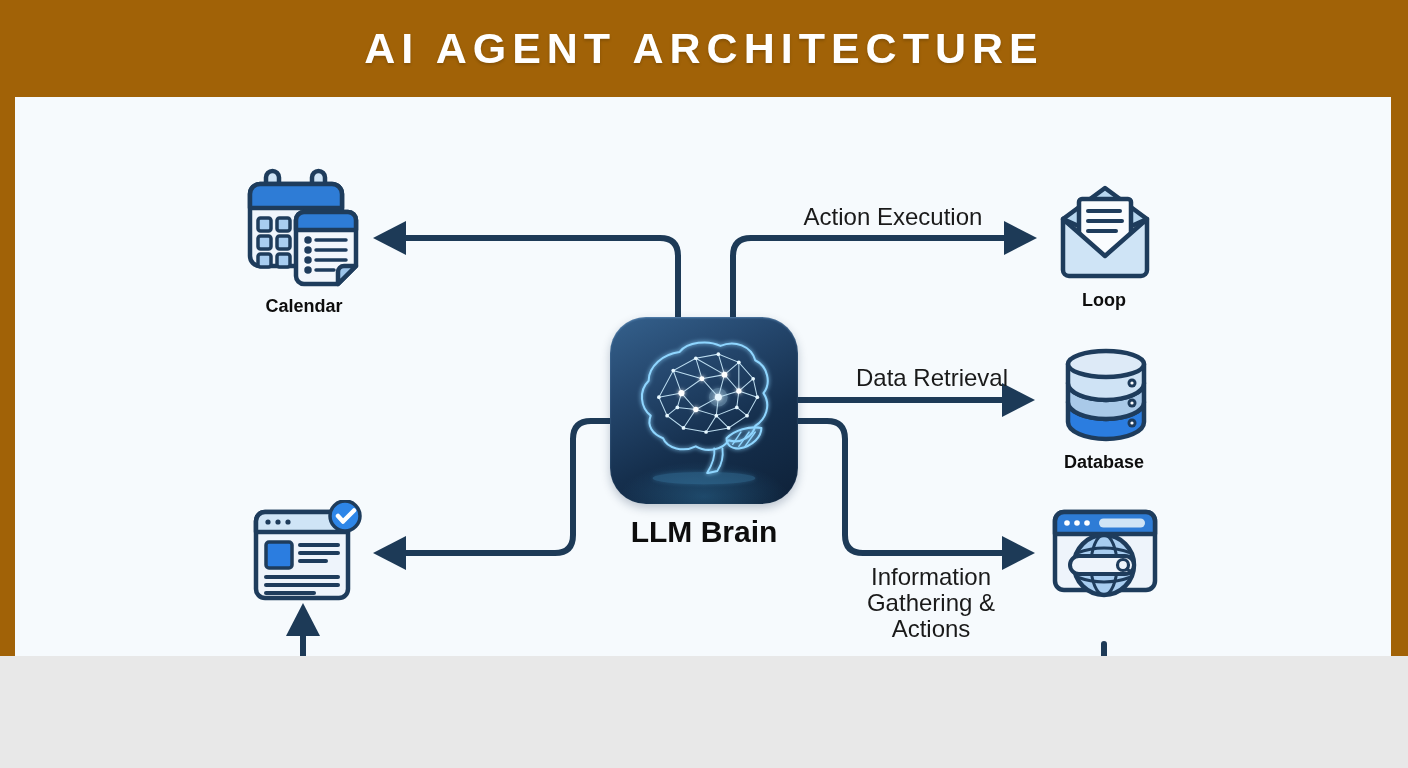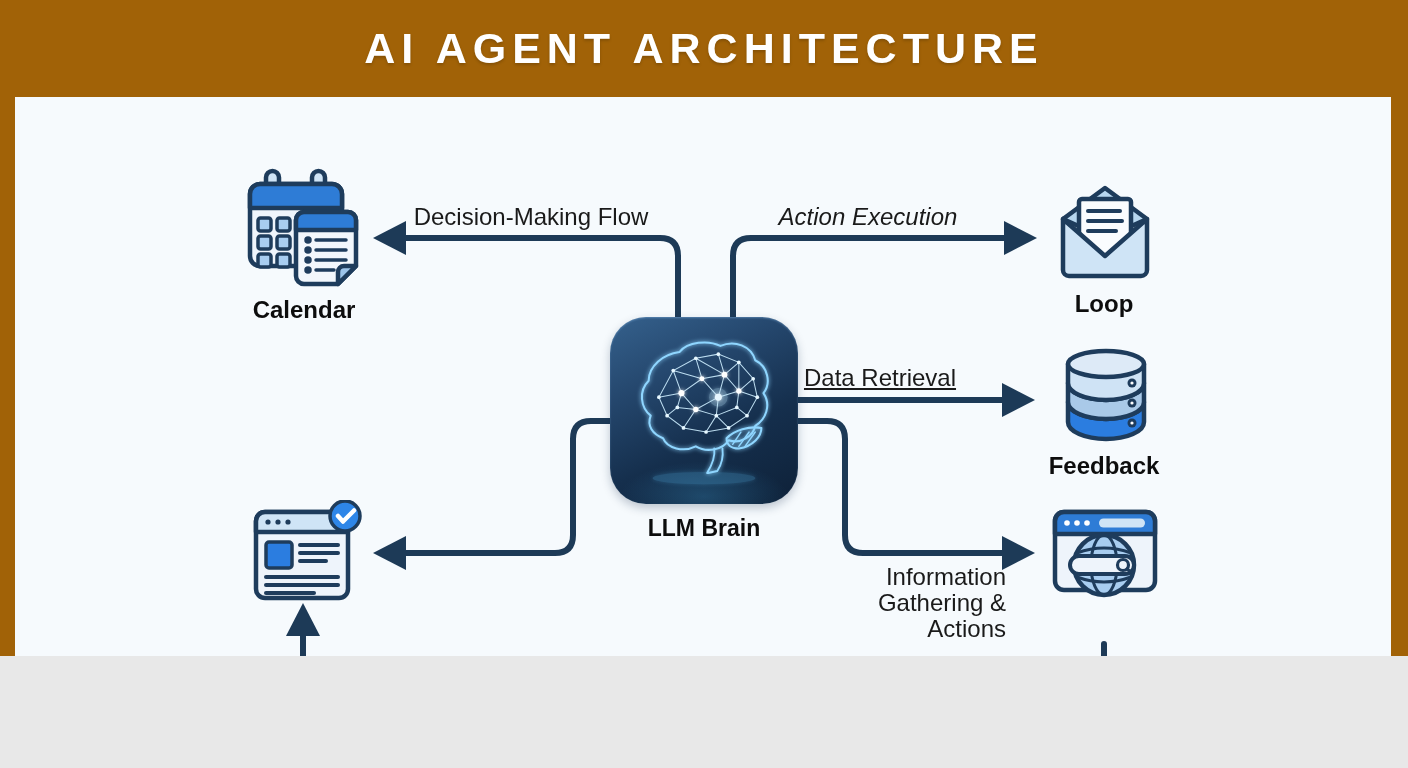--- a/index.html
+++ b/index.html
@@ -17,39 +17,39 @@
     text-align:center; color:#ffffff;
     font-size:43px; font-weight:600; letter-spacing:6px;
     text-shadow:0 2px 3px rgba(0,0,0,0.18);
   }
   svg.edges { position:absolute; left:0; top:0; width:1408px; height:768px; }
   .edge-line { fill:none; stroke:#1d3a57; stroke-width:6; stroke-linecap:round; }
   .edge-head { fill:#1d3a57; }
   .icon { position:absolute; }
   .caption {
     position:absolute; transform:translateX(-50%);
-    font-size:24px; font-weight:700; color:#0d0d0d; white-space:nowrap;
+    font-size:18px; font-weight:700; color:#0d0d0d; white-space:nowrap;
   }
   .edge-label {
     position:absolute; transform:translateX(-50%);
     font-size:24px; font-weight:500; color:#1a1a1a; white-space:nowrap;
   }
-  .edge-label.wrap { white-space:normal; width:150px; text-align:right; line-height:26px; }
+  .edge-label.wrap { white-space:normal; width:150px; text-align:center; line-height:26px; }
   .brain-node {
     position:absolute; left:610px; top:317px; width:188px; height:187px;
     border-radius:36px;
     background:
       radial-gradient(120px 50px at 50% 96%, rgba(60,150,200,0.30), rgba(60,150,200,0) 70%),
       linear-gradient(155deg, #35618d 0%, #24466c 32%, #152f4d 62%, #0e2138 100%);
     box-shadow: inset 0 1px 2px rgba(160,210,255,0.35), 0 4px 10px rgba(15,40,70,0.25);
   }
   .brain-node svg { position:absolute; left:12px; top:12px; }
   .node-label {
     position:absolute; transform:translateX(-50%);
-    font-size:23px; font-weight:700; color:#0d0d0d; white-space:nowrap;
+    font-size:30px; font-weight:700; color:#0d0d0d; white-space:nowrap;
   }
 </style>
 </head>
 <body>
 
 <div class="stage">
 
   <div class="canvas"></div>
 
   <div class="title">AI AGENT ARCHITECTURE</div>
@@ -143,21 +143,21 @@
       <g fill="#1e3c5c">
         <circle cx="71" cy="41" r="4.5"></circle>
           <circle cx="71" cy="41" r="1.6" fill="#ffffff"></circle>
         <circle cx="71" cy="61" r="4.5"></circle>
           <circle cx="71" cy="61" r="1.6" fill="#ffffff"></circle>
         <circle cx="71" cy="81" r="4.5"></circle>
           <circle cx="71" cy="81" r="1.6" fill="#ffffff"></circle>
       </g>
     </svg>
   </div>
-  <div class="caption" style="left:1104px; top:452px;">Feedback</div>
+  <div class="caption" style="left:1104px; top:452px;">Database</div>
 
   <div class="icon" style="left:1051px; top:508px;">
     <svg width="108" height="98" viewBox="0 0 108 98">
       <g stroke="#1e3c5c" stroke-width="4.5" stroke-linejoin="round">
         <rect x="4" y="4" width="100" height="78" rx="9" fill="#eef4fb"></rect>
         <path d="M4,26 V13 a9,9 0 0 1 9,-9 h82 a9,9 0 0 1 9,9 v13 Z" fill="#2e7cd6"></path>
       </g>
       <g fill="#ffffff">
         <circle cx="16" cy="15" r="2.8"></circle>
           <circle cx="26" cy="15" r="2.8"></circle>
@@ -247,18 +247,17 @@
           <circle cx="100" cy="40" r="2.8"></circle>
         <circle cx="72" cy="74" r="2.6"></circle>
           <circle cx="114" cy="56" r="2.6"></circle>
           <circle cx="78" cy="44" r="2.4"></circle>
       </g>
       <circle cx="94" cy="62" r="9" fill="#bfe9ff" opacity="0.35" filter="url(#glow)"></circle>
     </svg>
   </div>
   <div class="node-label" style="left:704px; top:515px;">LLM Brain</div>
 
-  <div class="edge-label" style="left:531px; top:203px;">Decision-Making Flow</div>
-  <div class="edge-label" style="left:868px; top:203px;font-style:italic;">Action Execution</div>
-  <div class="edge-label" style="left:880px; top:364px;text-decoration:underline;">Data Retrieval</div>
+  <div class="edge-label" style="left:893px; top:203px;">Action Execution</div>
+  <div class="edge-label" style="left:932px; top:364px;">Data Retrieval</div>
   <div class="edge-label wrap" style="left:931px; top:564px;">Information Gathering &amp; Actions</div>
 
 </div>
 
 </body></html>

